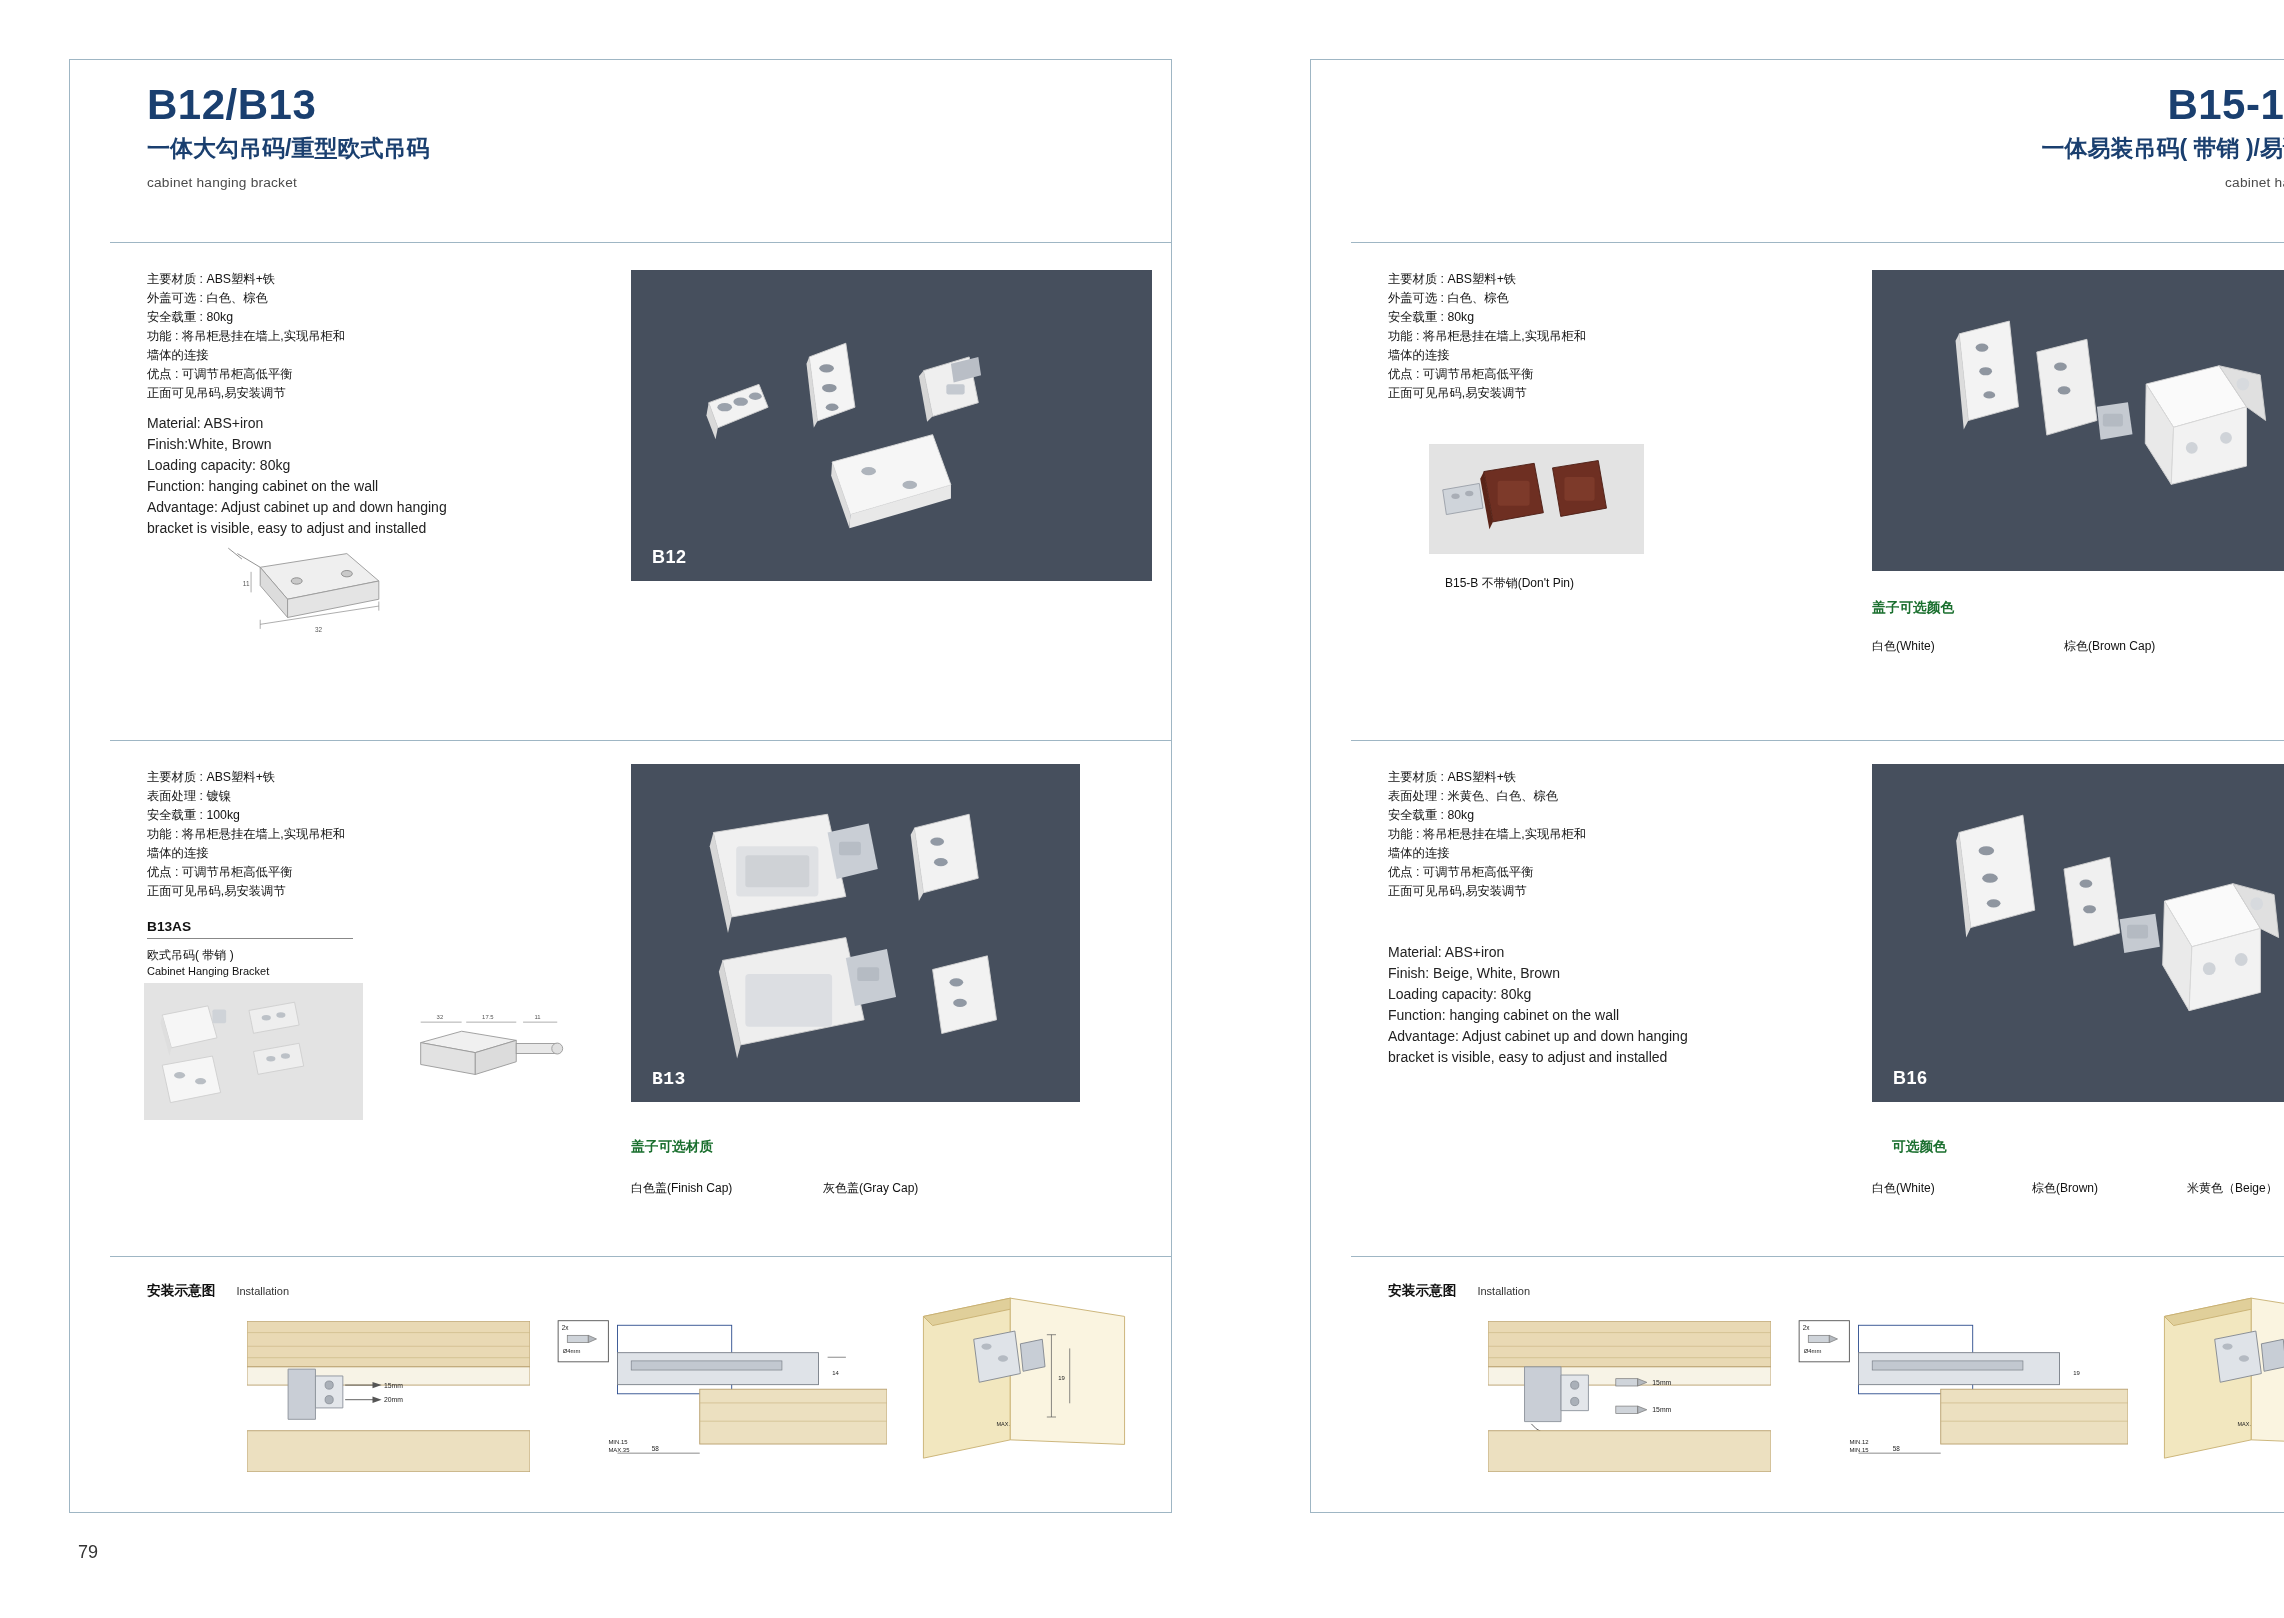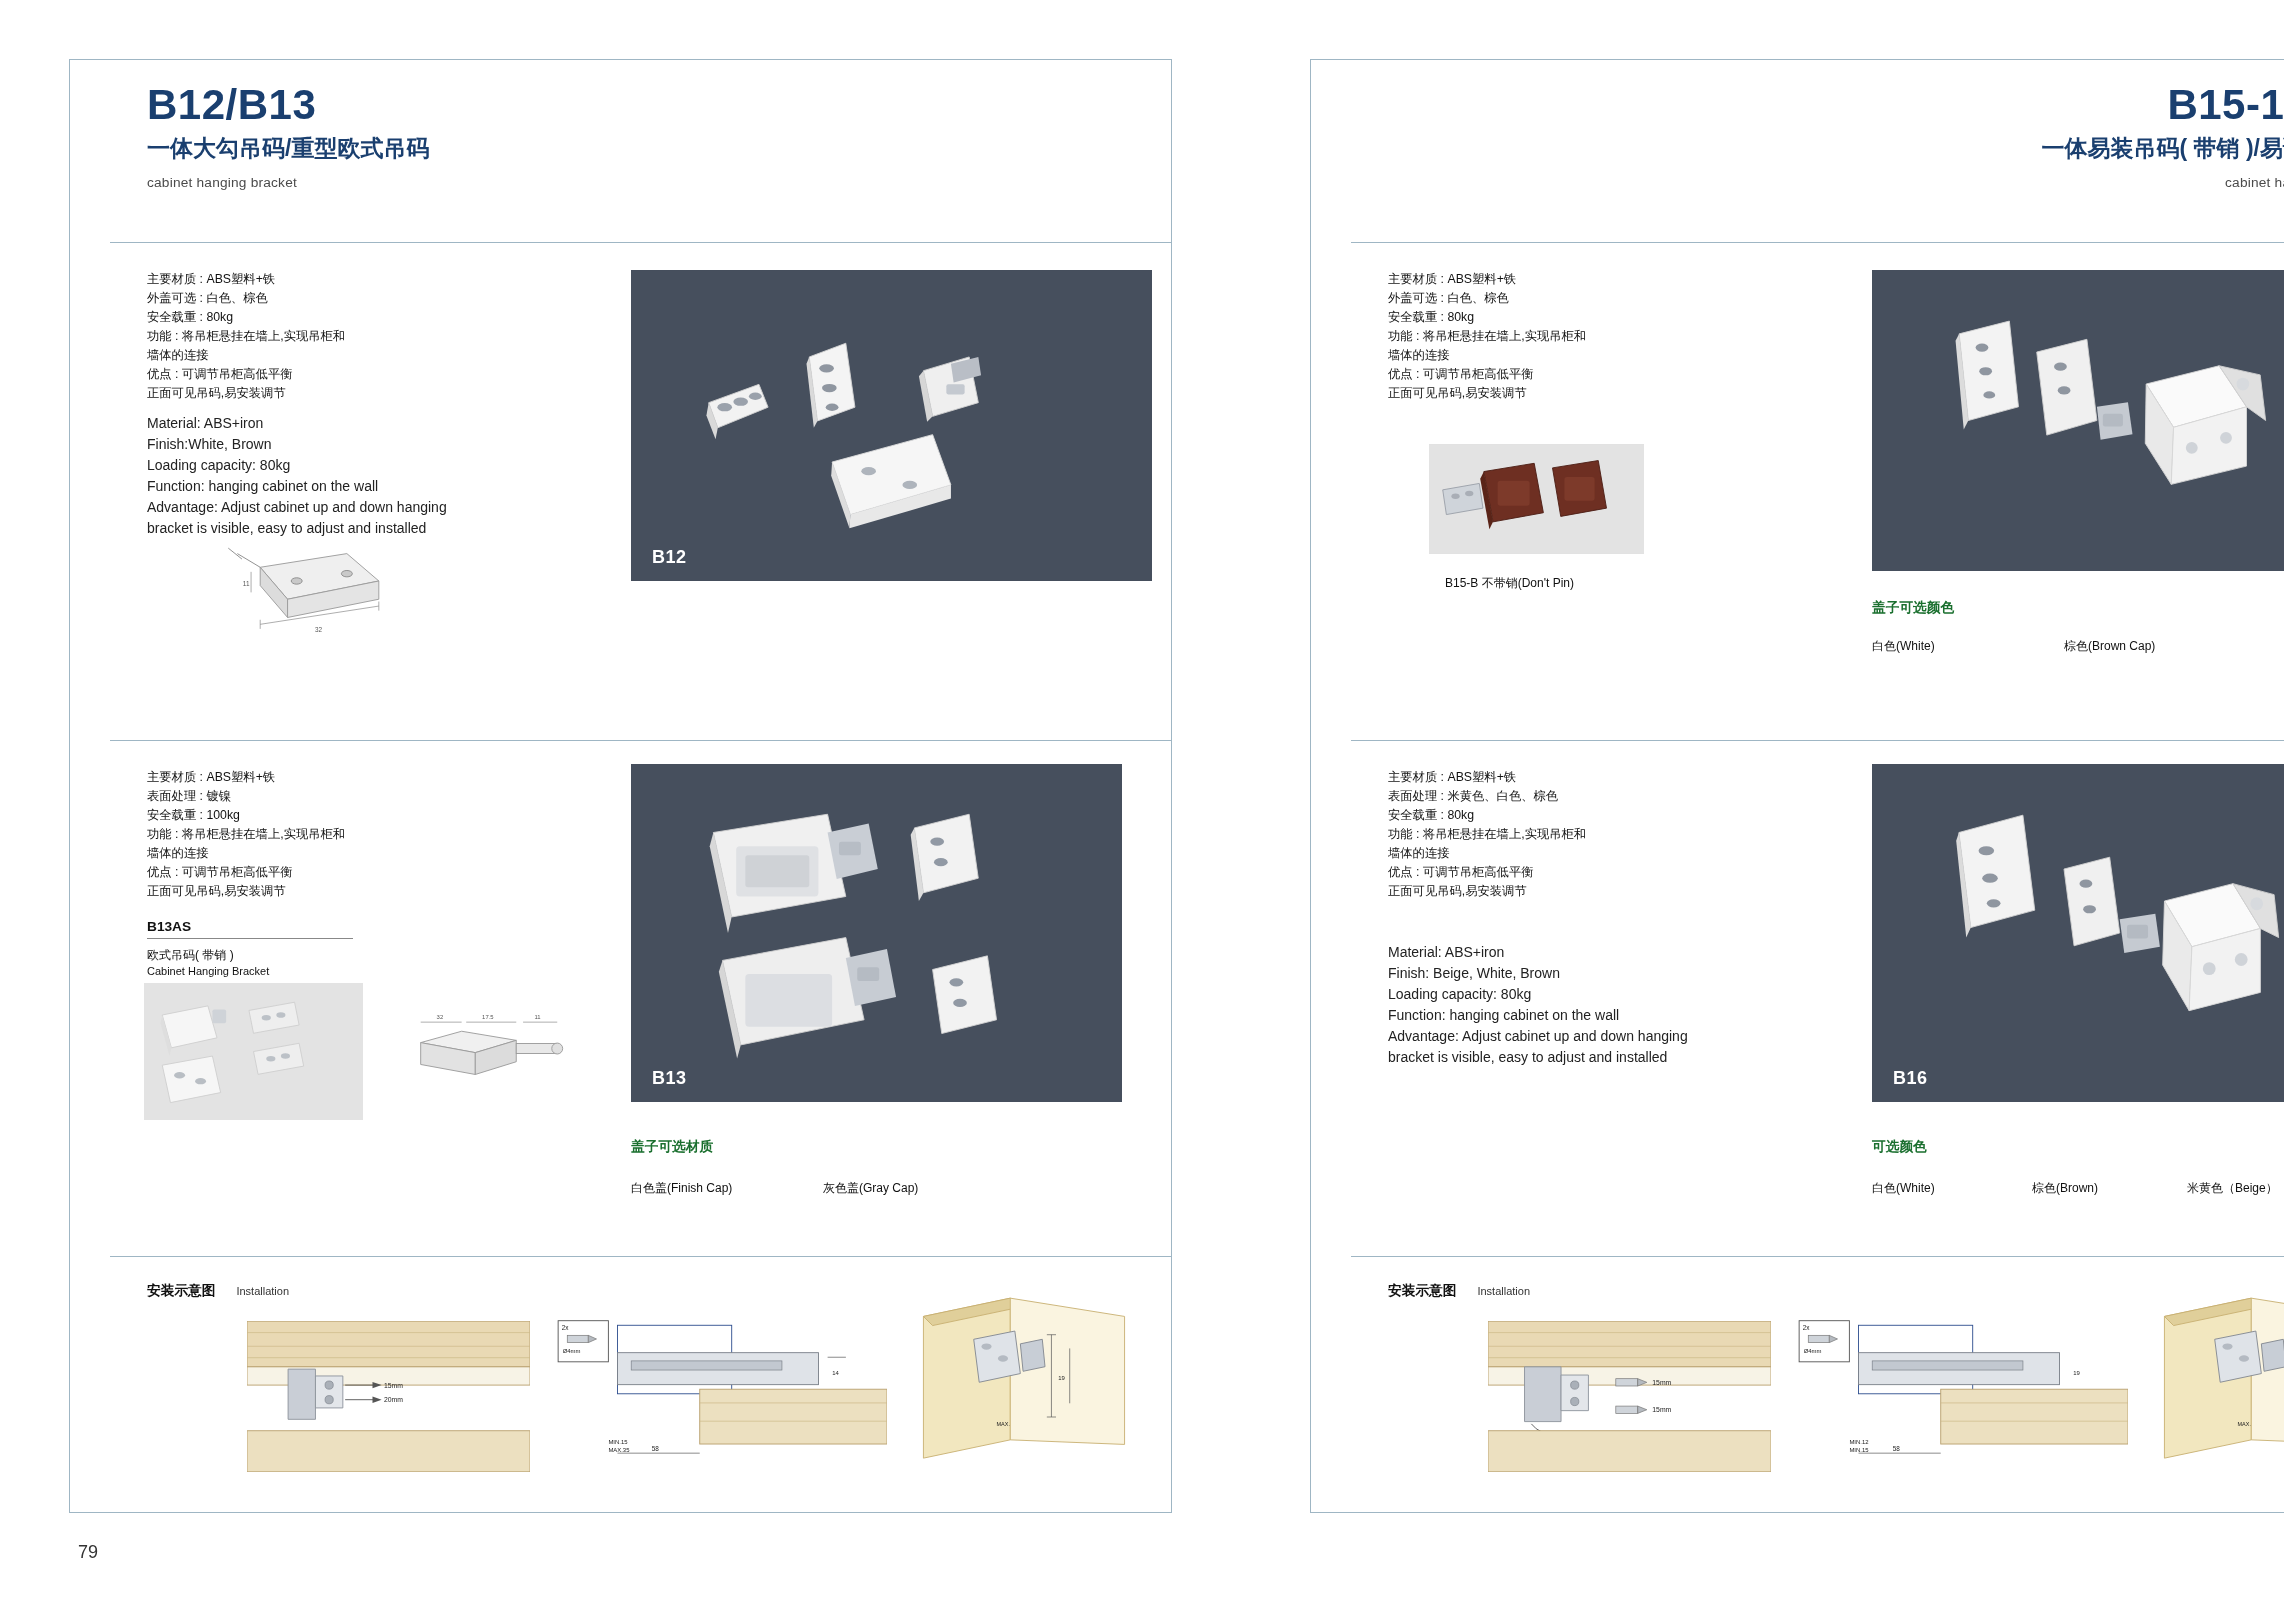--- a/index.html
+++ b/index.html
@@ -339,21 +339,21 @@
             <circle cx="360" cy="133" r="12" fill="#e0e0e0" stroke="#9a9a9a" stroke-width="2"></circle>
             <line x1="60" y1="75" x2="150" y2="75" stroke="#888" stroke-width="1.5"></line>
             <text x="95" y="68" font-size="13" fill="#555" font-family="Liberation Sans, sans-serif">32</text>
             <line x1="160" y1="75" x2="270" y2="75" stroke="#888" stroke-width="1.5"></line>
             <text x="195" y="68" font-size="13" fill="#555" font-family="Liberation Sans, sans-serif">17.5</text>
             <line x1="285" y1="75" x2="360" y2="75" stroke="#888" stroke-width="1.5"></line>
             <text x="310" y="68" font-size="13" fill="#555" font-family="Liberation Sans, sans-serif">11</text>
           </svg>
         </div>
 
-        <div class="photo" style="left:521px; top:23px; width:491px; height:338px;">
+        <div class="photo" style="left:521px; top:23px; width:449px; height:338px;font-family:Liberation Mono, monospace;">
           <svg width="521" height="338" viewBox="0 0 1140 740">
             <rect width="1140" height="740" fill="#464f5d"></rect>
             <g>
               <polygon points="180,150 430,110 470,290 220,335" fill="#f0f0f0" stroke="#d2d2d2" stroke-width="2"></polygon>
               <polygon points="180,150 220,335 212,370 172,180" fill="#d8d8d8"></polygon>
               <rect x="230" y="180" width="180" height="110" rx="8" fill="#dfe1e4"></rect>
               <rect x="250" y="200" width="140" height="70" rx="6" fill="#cfd2d6"></rect>
               <polygon points="430,150 520,130 540,230 450,252" fill="#c9ced5"></polygon>
               <rect x="455" y="170" width="48" height="30" rx="5" fill="#b7bdc5"></rect>
             </g>
@@ -580,21 +580,21 @@
               <polygon points="700,400 850,360 850,500 694,540" fill="#f2f2f2" stroke="#d6d6d6" stroke-width="2"></polygon>
               <circle cx="738" cy="448" r="14" fill="#cfd3d8"></circle>
               <circle cx="808" cy="428" r="14" fill="#cfd3d8"></circle>
               <polygon points="790,262 880,286 890,380 850,360" fill="#e0e0e0" stroke="#cfcfcf" stroke-width="2"></polygon>
               <circle cx="842" cy="306" r="14" fill="#d7dade"></circle>
             </g>
           </svg>
           <div class="cap">B16</div>
         </div>
 
-        <div class="opt-title" style="left:521px; top:397px;">可选颜色</div>
+        <div class="opt-title" style="left:541px; top:397px;">可选颜色</div>
         <div class="opt-item" style="left:521px; top:439px;">白色(White)</div>
         <div class="opt-item" style="left:681px; top:439px;">棕色(Brown)</div>
         <div class="opt-item" style="left:836px; top:439px;">米黄色（Beige）</div>
       </div>
 
       <div class="section sec-install">
         <div class="install-title">
           <span>安装示意图</span><span class="en">Installation</span>
         </div>
 

